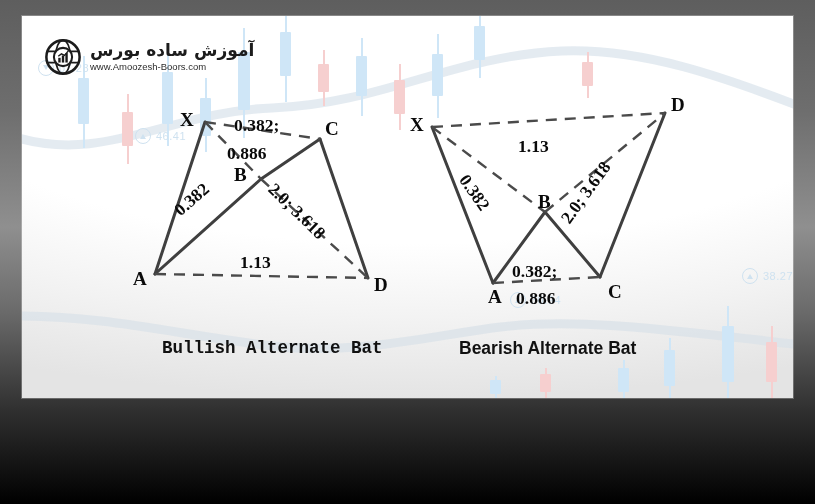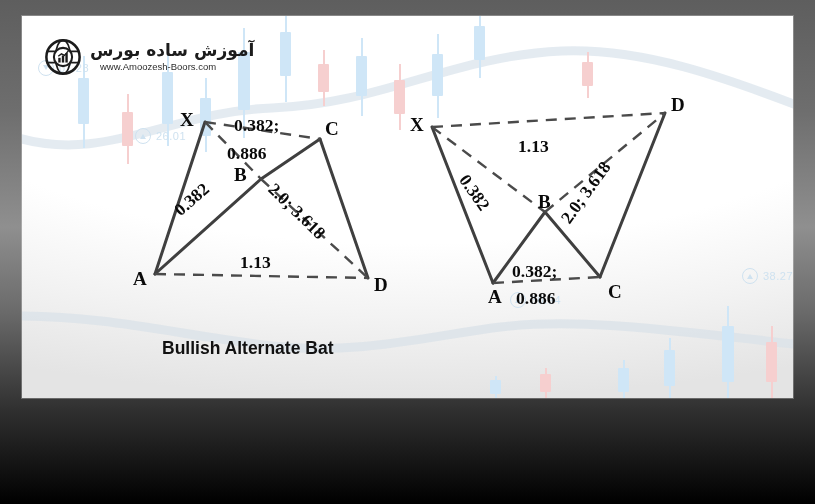--- a/index.html
+++ b/index.html
@@ -39,27 +39,27 @@
   .tag.up .tri:after{border-bottom:5px solid #cfe2f0;}
   .tag.down .tri:after{border-top:5px solid #cfe2f0;top:4px;}
 
   
   #logo{position:absolute;left:22px;top:22px;display:flex;align-items:center;gap:8px;}
   #logo .globe{width:38px;height:38px;}
   #logo .txt{display:flex;flex-direction:column;line-height:1;}
   #logo .fa{font-size:17px;font-weight:bold;color:#1c1c1c;direction:rtl;
             font-family:"DejaVu Sans",sans-serif;letter-spacing:-.5px;}
   #logo .url{font-size:9.5px;color:#2c2c2c;margin-top:3px;
-            font-family:"Liberation Sans",sans-serif;margin-left:10px;}
+            font-family:"Liberation Sans",sans-serif;}
 
   
   .diagram{position:absolute;top:0;left:0;width:771px;height:382px;}
   .cap{position:absolute;font-size:17.5px;font-weight:bold;color:#111;
        font-family:"Liberation Sans",sans-serif;white-space:nowrap;}
-  #cap-bull{left:140px;top:322px;}
+  #cap-bull{left:140px;top:322px;font-family:Liberation Mono, monospace;}
   #cap-bear{left:437px;top:322px;}
 
   .vlabel{position:absolute;font-family:"Liberation Serif",serif;font-weight:bold;
           font-size:19px;color:#0a0a0a;}
   .rlabel{position:absolute;font-family:"Liberation Serif",serif;font-weight:bold;
           font-size:17.5px;color:#0a0a0a;white-space:nowrap;
           transform-origin:left center;}
 
   
   #banner{
@@ -163,21 +163,21 @@
           <div class="wick" style="top:0;height:72px;"></div>
           <div class="body" style="top:16px;height:40px;"></div>
         </div>
 
       <div class="tag down" style="left:16px;top:44px;">
         <span class="tri"></span>
         <span>07.28</span>
       </div>
       <div class="tag up" style="left:113px;top:112px;">
         <span class="tri"></span>
-        <span>26.01</span>
+        <span>46.41</span>
       </div>
       <div class="tag up" style="left:488px;top:276px;">
         <span class="tri"></span>
         <span>30.94</span>
       </div>
       <div class="tag up" style="left:720px;top:252px;">
         <span class="tri"></span>
         <span>38.27</span>
       </div>
     </div>
@@ -228,20 +228,21 @@
     <div class="vlabel" style="left:586px;top:265px;">C</div>
     <div class="vlabel" style="left:649px;top:78px;">D</div>
 
     <div class="rlabel" style="left:496px;top:120px;">1.13</div>
     <div class="rlabel" style="left:441px;top:150px;transform:rotate(55deg);">0.382</div>
     <div class="rlabel" style="left:543px;top:195px;transform:rotate(-54deg);">2.0; 3.618</div>
     <div class="rlabel" style="left:490px;top:245px;">0.382;</div>
     <div class="rlabel" style="left:494px;top:272px;">0.886</div>
 
     <div class="cap" id="cap-bull">Bullish Alternate Bat</div>
+    <div class="cap" id="cap-bear">Bearish Alternate Bat</div>
 
     <div id="logo">
       <svg class="globe" viewBox="0 0 48 48">
         <circle cx="24" cy="24" r="21" fill="none" stroke="#1c1c1c" stroke-width="3.2"></circle>
         <ellipse cx="24" cy="24" rx="9.5" ry="21" fill="none" stroke="#1c1c1c" stroke-width="2.2"></ellipse>
         <path d="M3.6,17 H44.4 M3.6,31 H44.4" stroke="#1c1c1c" stroke-width="2.2"></path>
         <circle cx="24" cy="24" r="11.5" fill="#ffffff" stroke="#1c1c1c" stroke-width="2.6"></circle>
         <g fill="#1c1c1c">
           <rect x="18" y="25" width="3" height="6"></rect>
           <rect x="22.5" y="22" width="3" height="9"></rect>

